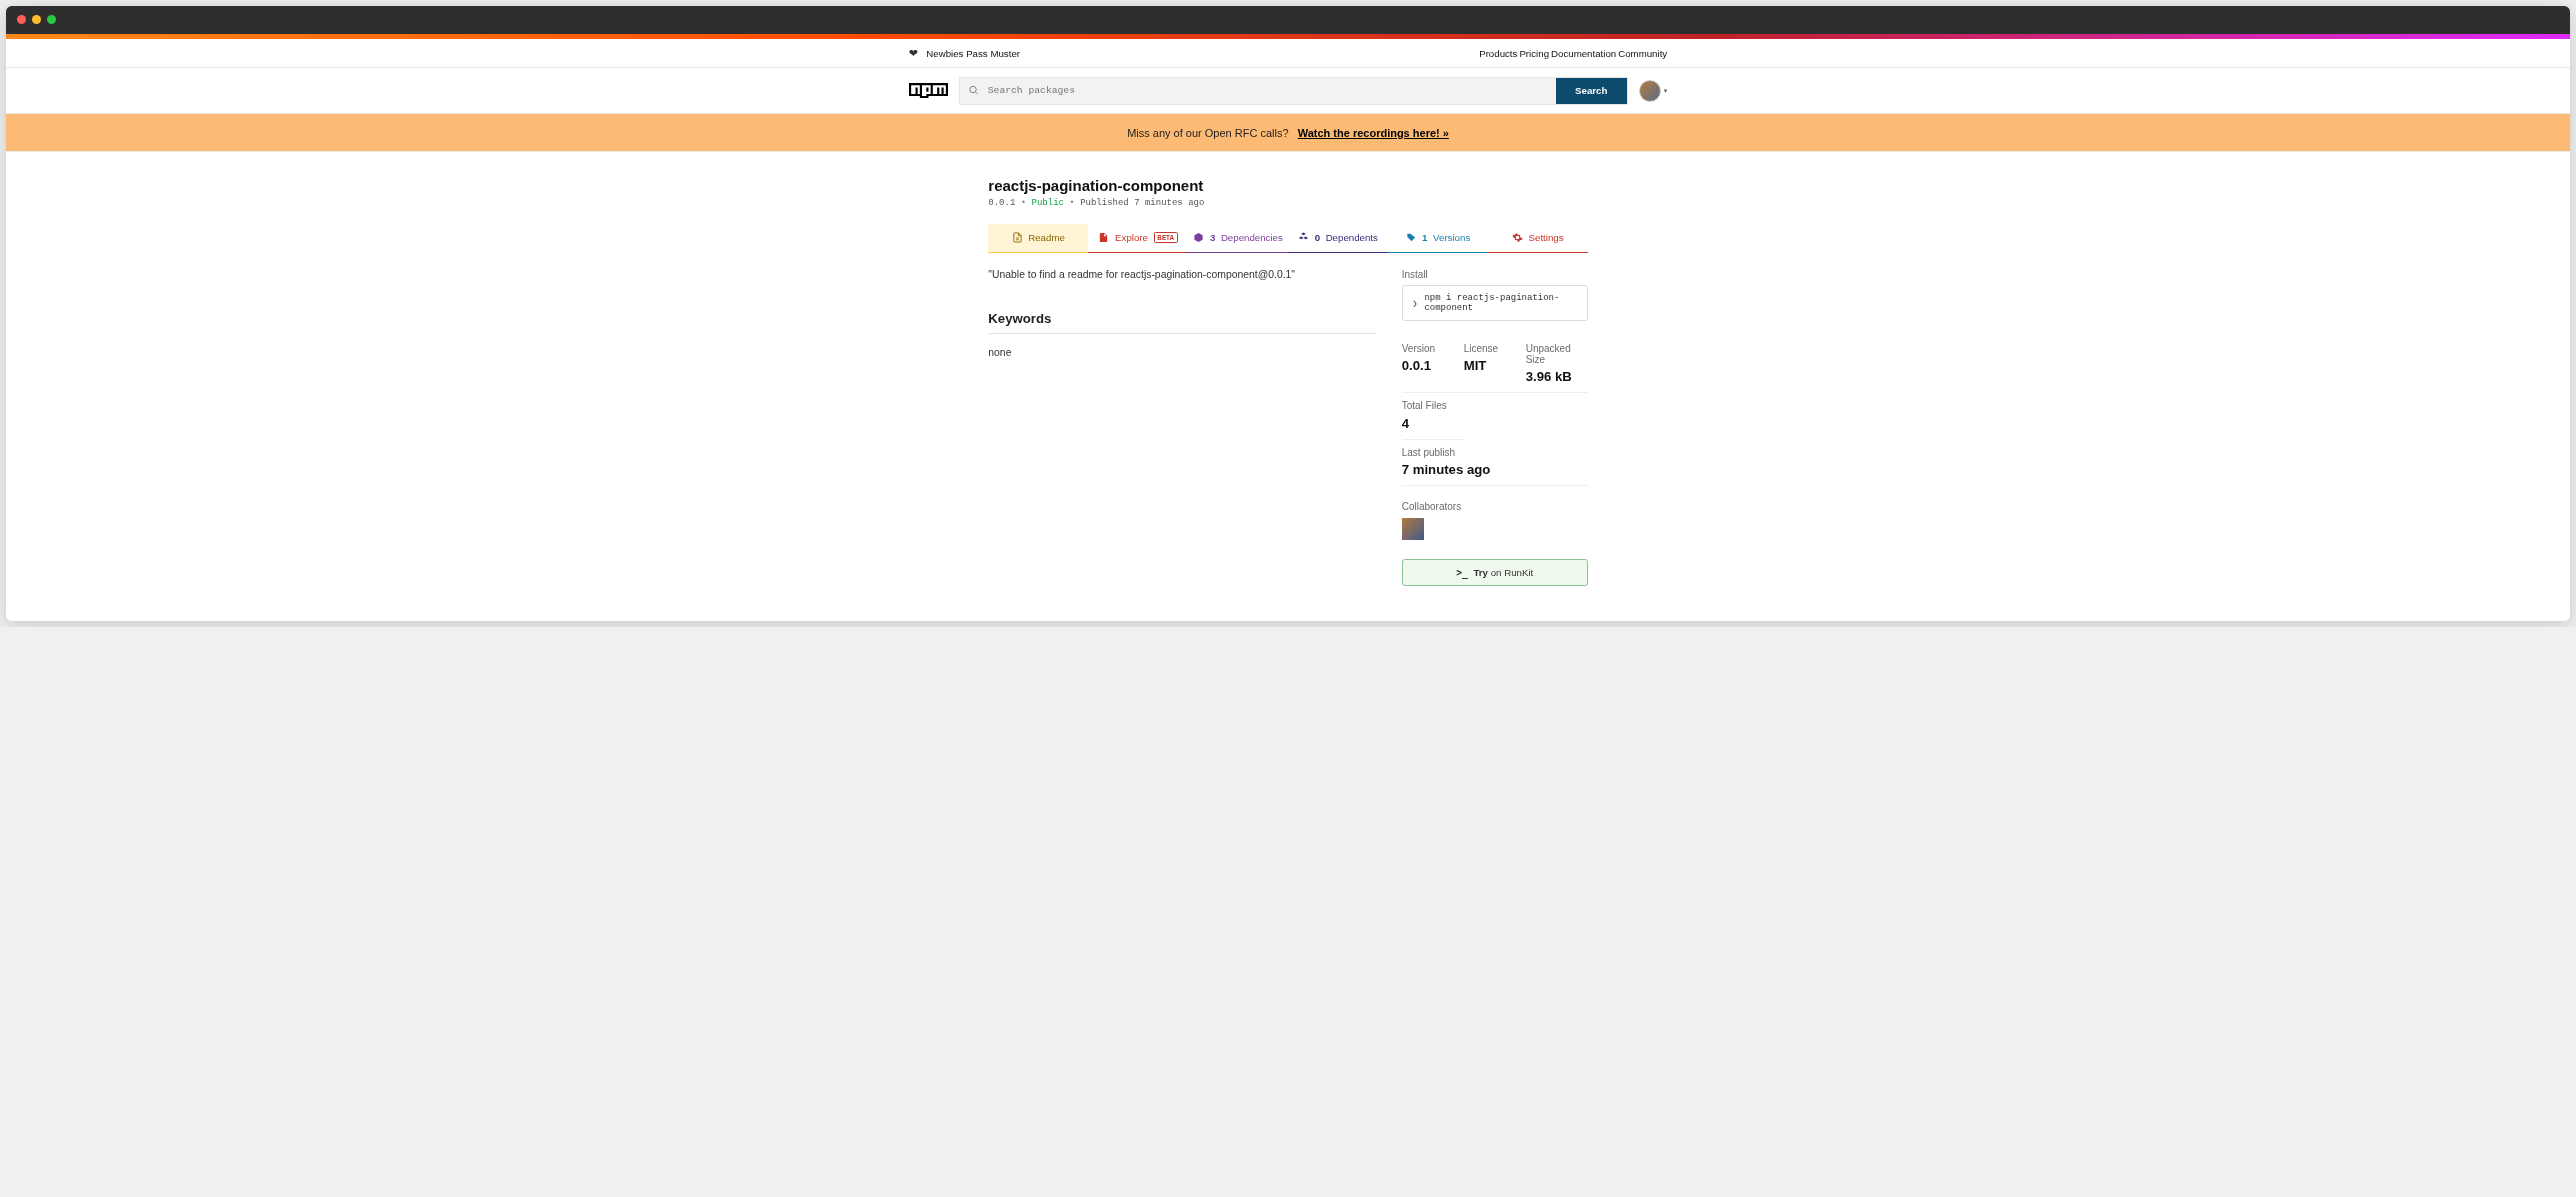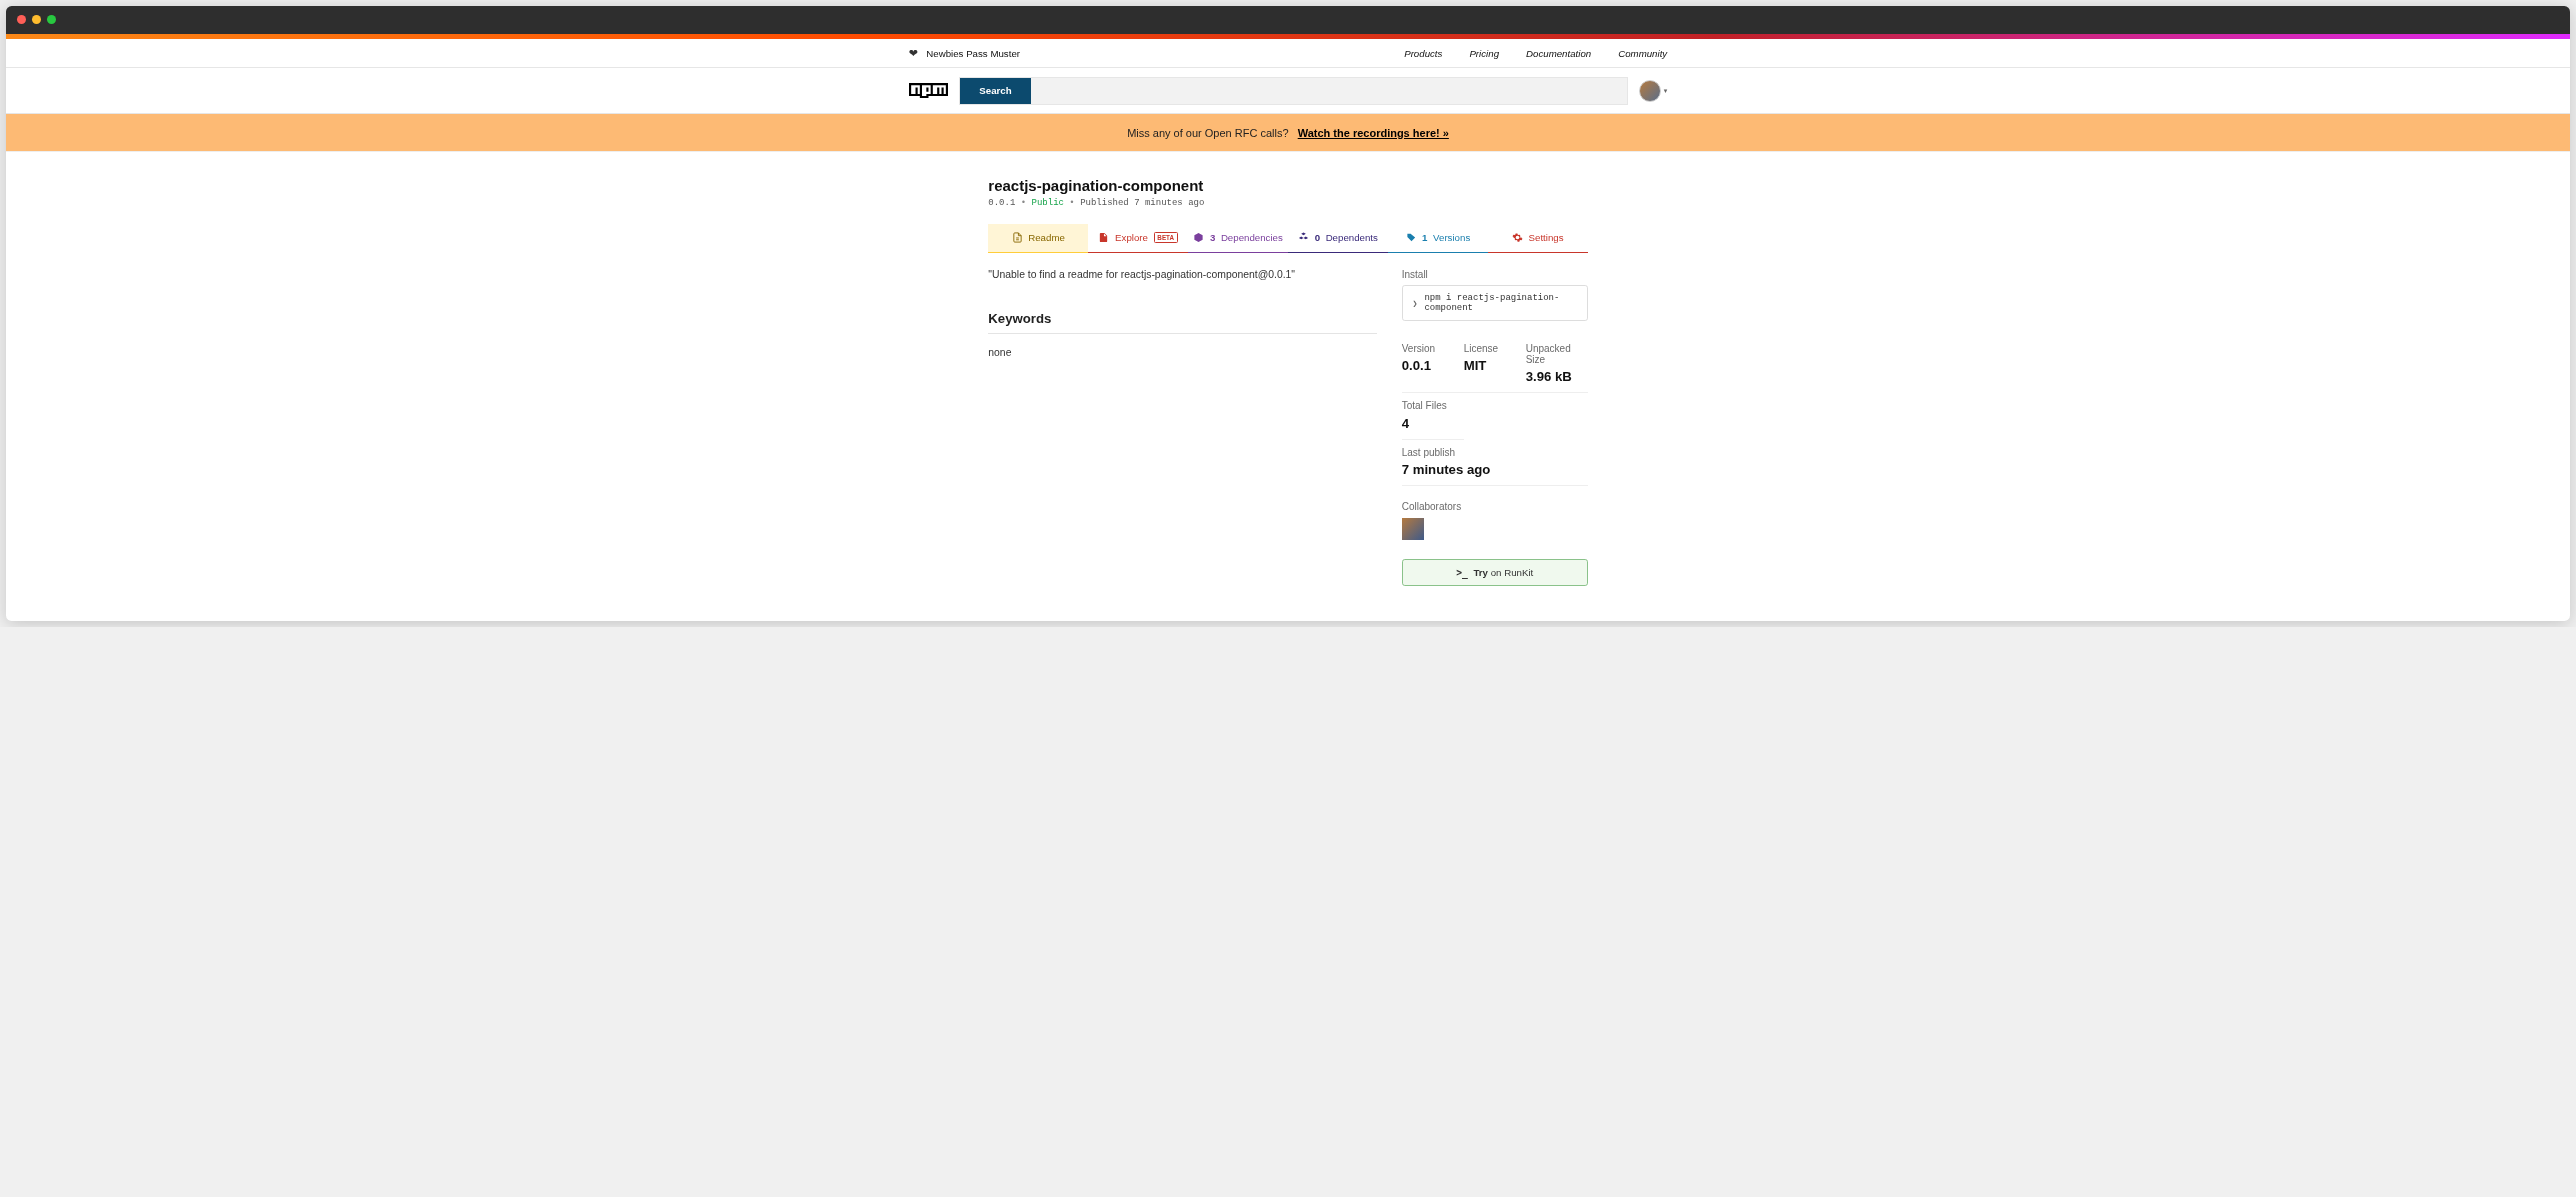--- a/index.html
+++ b/index.html
@@ -41,21 +41,21 @@
   .topnav-inner {
     max-width: 764px;
     margin: 0 auto;
     height: 100%;
     display: flex;
     align-items: center;
     padding: 0 2.8px;
   }
   .heart { font-size: 11px; margin-right: 8.3px; }
   .tagline { font-size: 9.7px; color: #111; }
-  .topnav-links { margin-left: auto; display: flex; gap: 27px; font-style: italic; }
+  .topnav-links { margin-left: auto; display: flex; gap: 2px; }
   .topnav-links a { text-decoration: none; color: #111; font-size: 9.7px; cursor: pointer; }
 
   .searchbar-row {
     height: 46px;
     border-bottom: 0.7px solid #e6e6e6;
     background: #fff;
   }
   .searchbar-inner {
     max-width: 764px;
     margin: 0 auto;
@@ -260,20 +260,29 @@
   </div>
 
   <div class="searchbar-row">
     <div class="searchbar-inner">
       <div class="npm-logo">
         <svg width="39" height="15.3" viewBox="0 0 18 7">
             <path fill="#000" d="M0,0h18v6h-9v1h-4v-1H0V0z M1,5h2V2h1v3h1V1H1V5z M6,1v5h2V5h2V1H6z M8,2h1v2H8V2z M11,1v4h2V2h1v3h1V2h1v3h1V1H11z"></path>
           </svg>
       </div>
       <div class="search-container">
+        <div class="search-wrap">
+          <span class="search-icon-pos">
+            <svg width="11" height="11" viewBox="0 0 24 24" fill="none" stroke="currentColor" stroke-width="2">
+                <circle cx="11" cy="11" r="7"></circle>
+                <line x1="21" y1="21" x2="16.65" y2="16.65"></line>
+              </svg>
+          </span>
+          <input class="search-input" placeholder="Search packages" style="">
+        </div>
         <button class="search-btn">Search</button>
       </div>
       <div class="avatar-wrap">
         <div class="avatar"></div>
         <span class="caret">▾</span>
       </div>
     </div>
   </div>
 
   <div class="banner">

